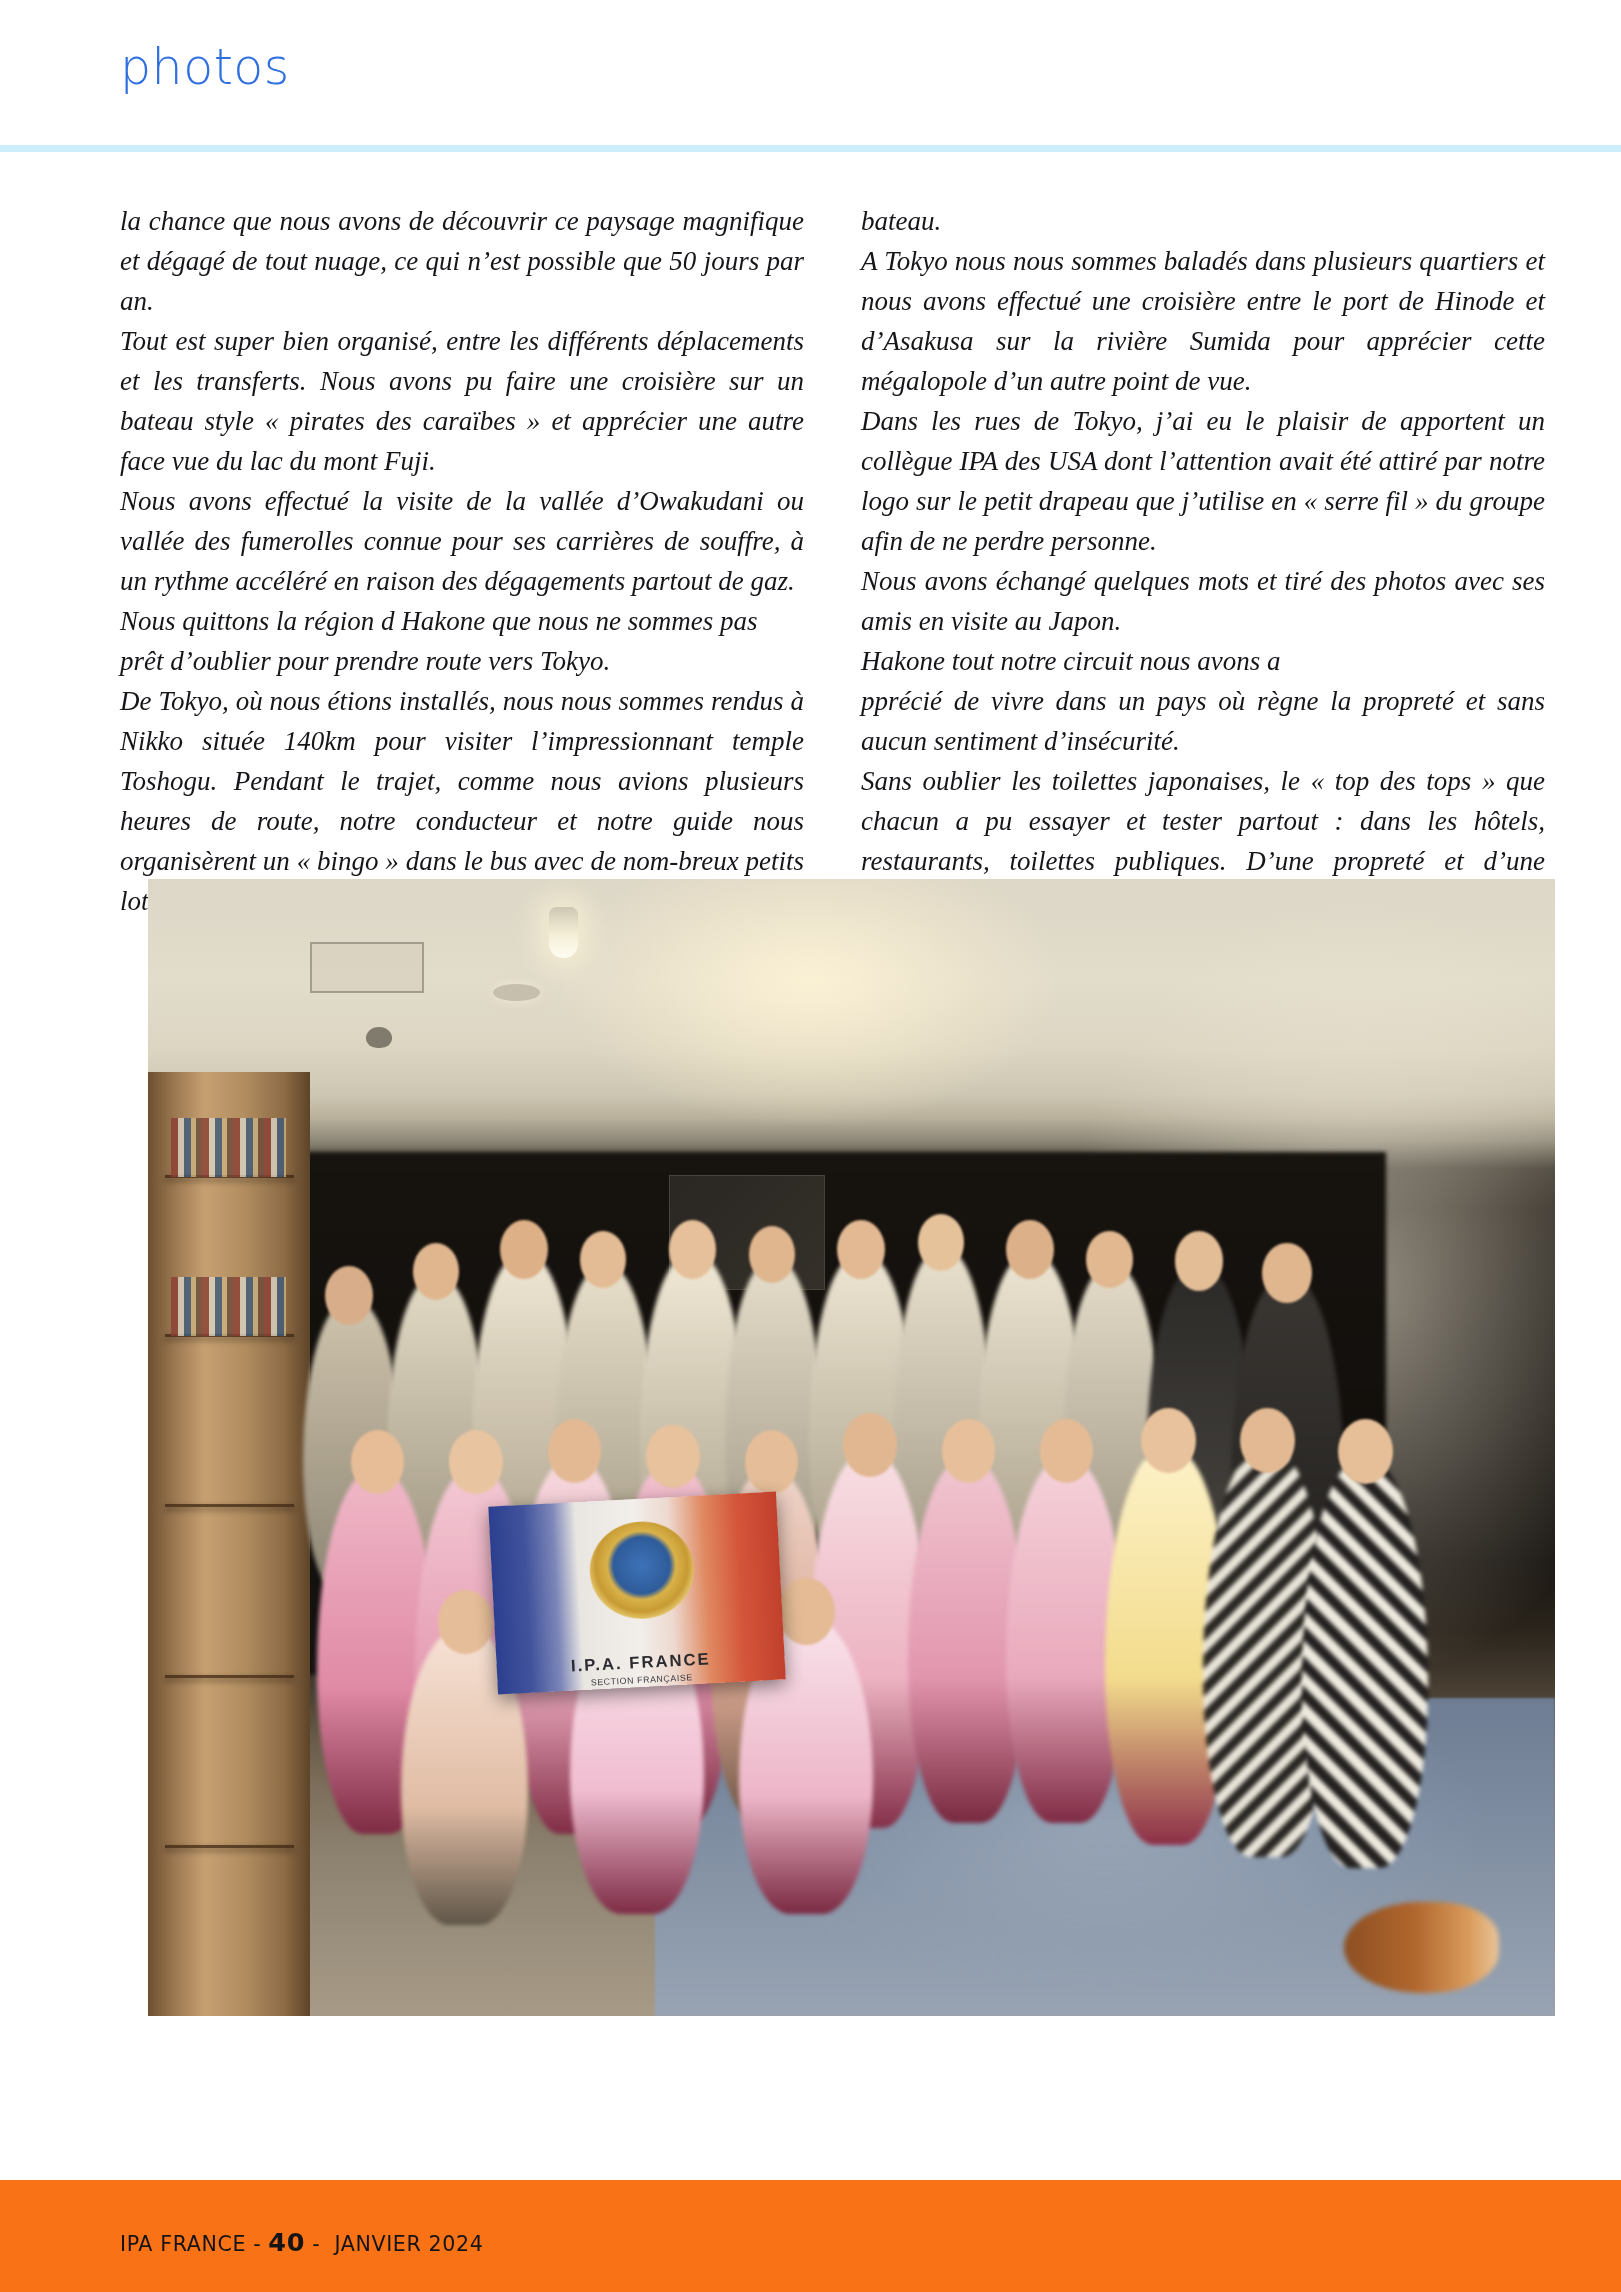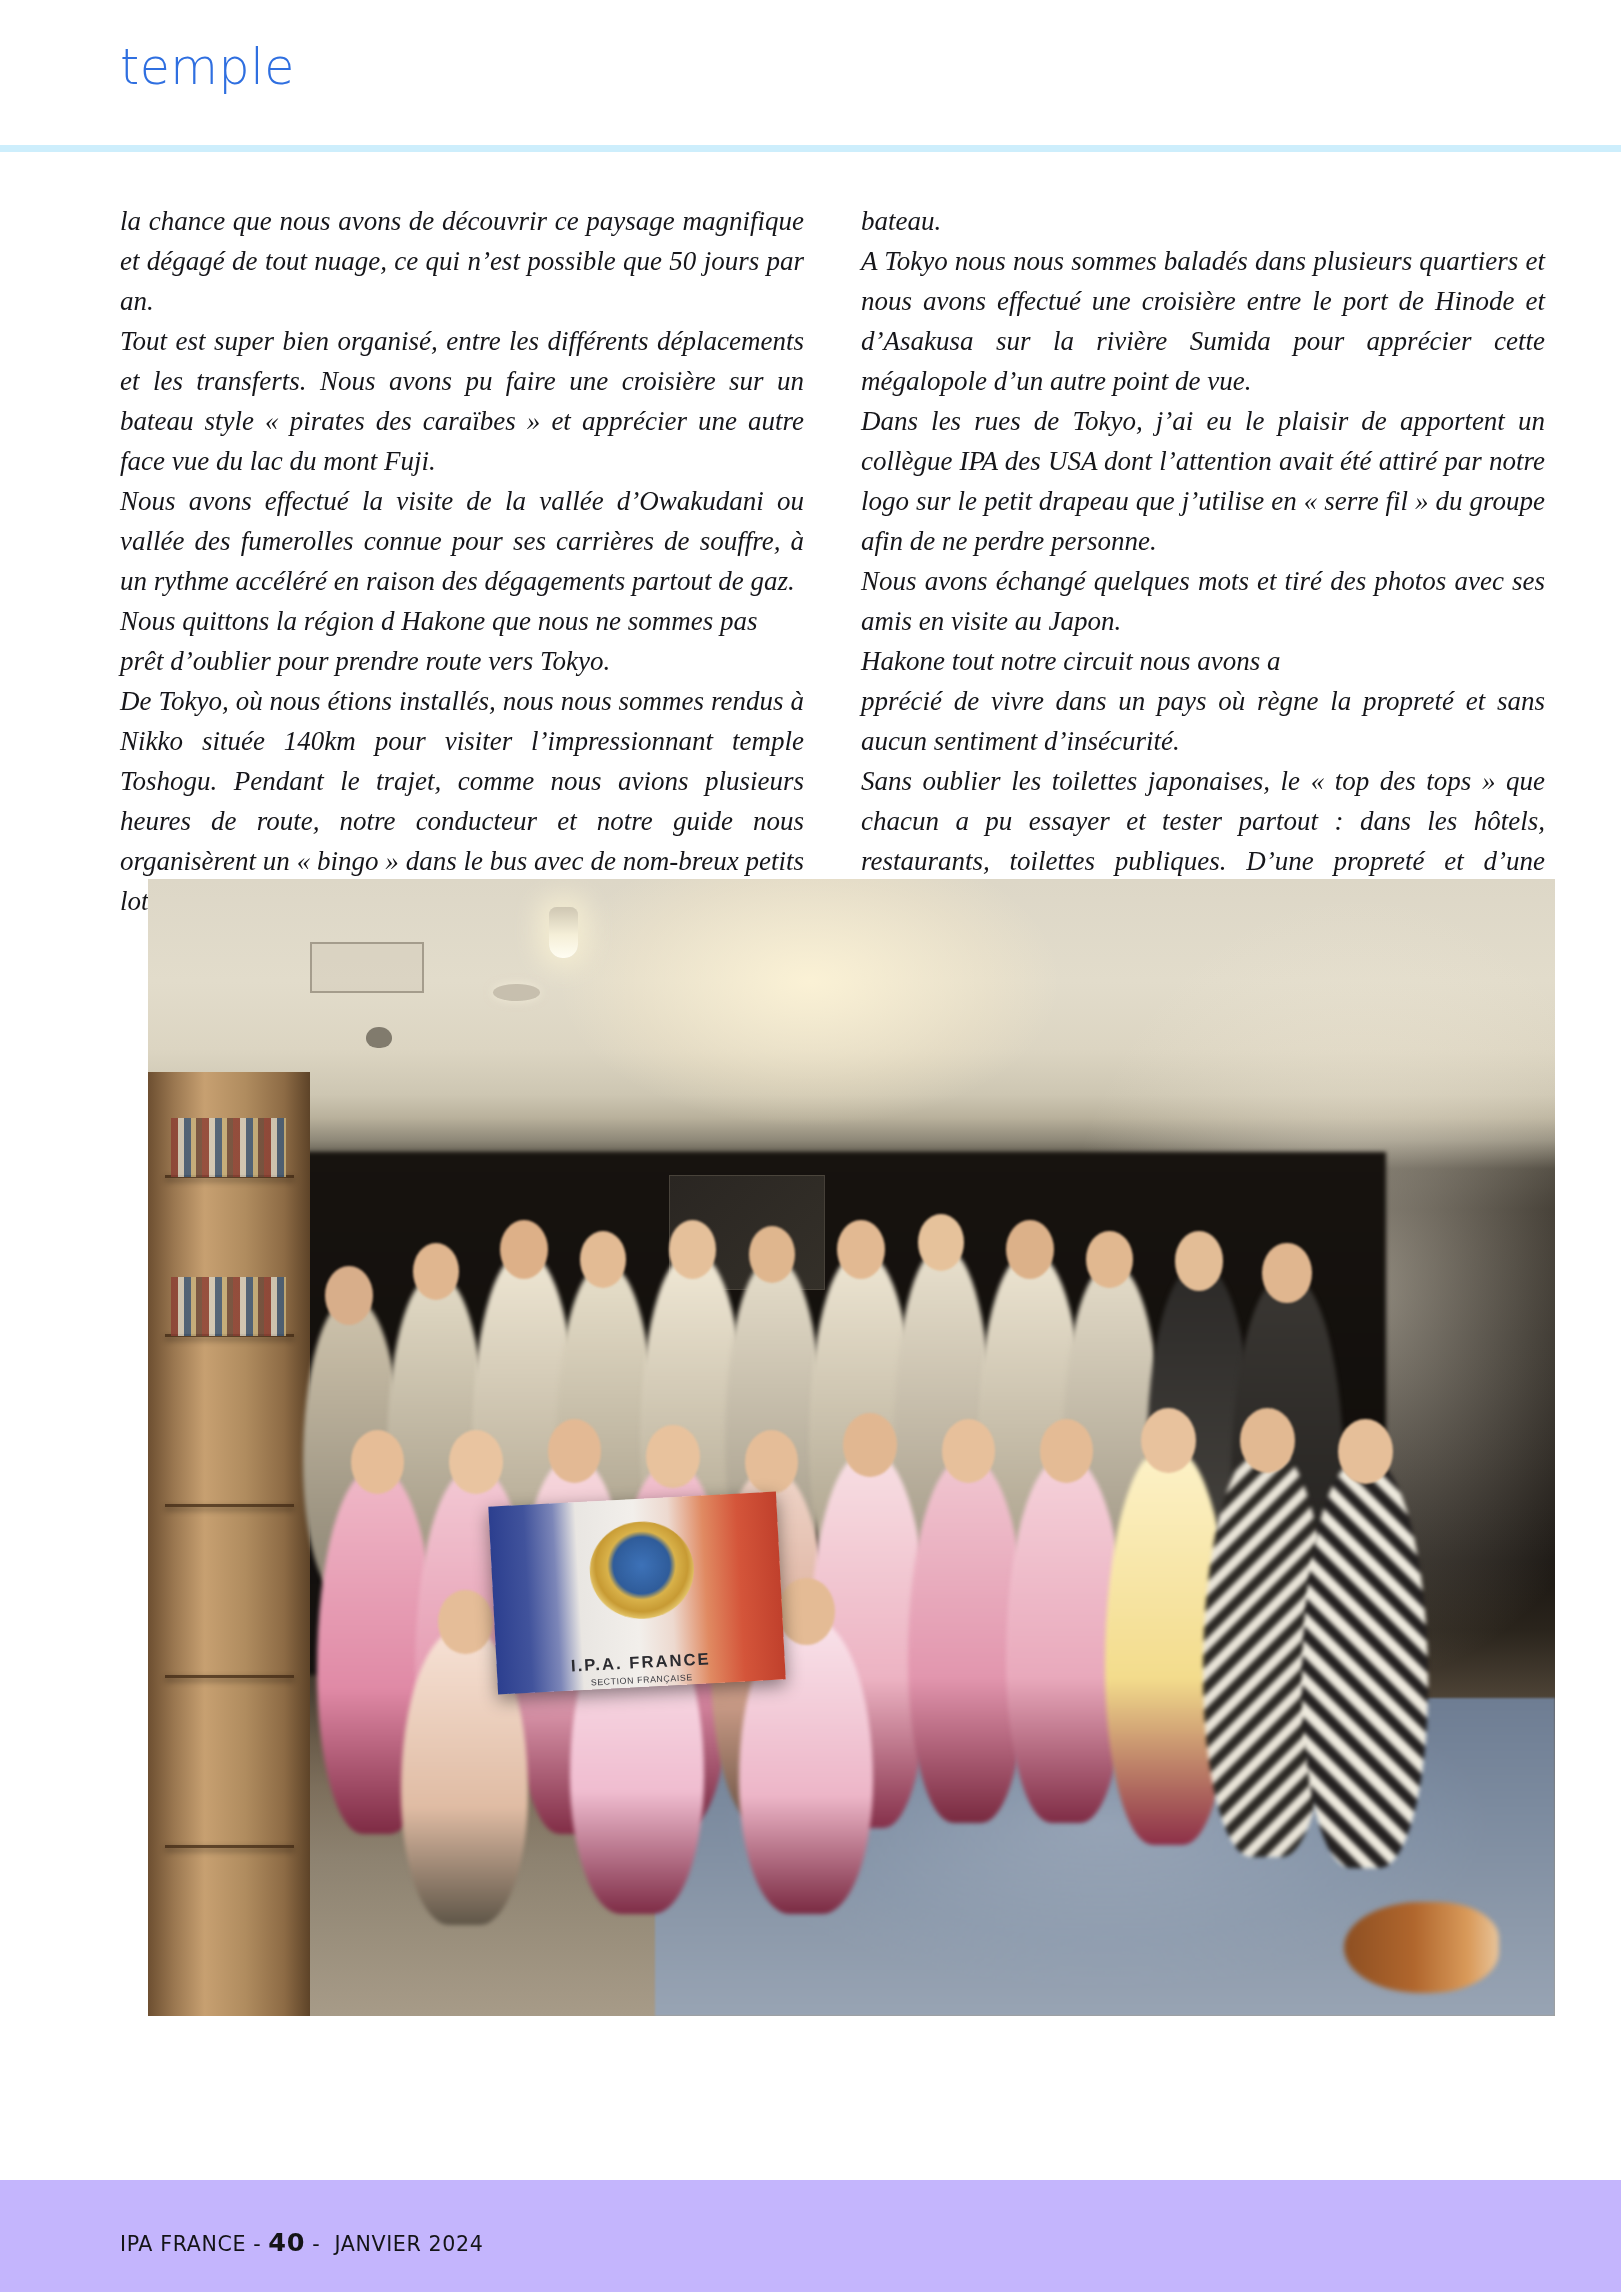--- a/index.html
+++ b/index.html
@@ -284,21 +284,21 @@
     filter: blur(2.5px);
   }
 
   
   .page-footer {
     position: absolute;
     left: 0;
     bottom: 0;
     width: 1621px;
     height: 113px;
-    background: #c4b5fd;
+    background: #f97316;
   }
   .footer-text {
     position: absolute;
     left: 120px;
     top: 47px;
     font-family: "DejaVu Sans", sans-serif;
     font-size: 20.6px;
     letter-spacing: 0.6px;
     color: #141417;
     white-space: pre;
@@ -307,21 +307,21 @@
     font-weight: bold;
     font-size: 25.5px;
   }
 </style>
 </head>
 <body>
 
 <div class="page">
 
   <div class="page-header">
-    <div class="section-title">temple</div>
+    <div class="section-title">photos</div>
     <div class="header-rule"></div>
   </div>
 
   <div class="article">
 
     <div class="column">
       <p>la chance que nous avons de découvrir ce paysage magnifique et dégagé de tout nuage, ce qui n’est possible que 50 jours par an.</p>
       <p>Tout est super bien organisé, entre les différents déplacements et les transferts. Nous avons pu faire une croisière sur un bateau style « pirates des caraïbes » et apprécier une autre face vue du lac du mont Fuji.</p>
       <p>Nous avons effectué la visite de la vallée d’Owakudani ou vallée des fumerolles connue pour ses carrières de souffre, à un rythme accéléré en raison des dégagements partout de gaz.</p>
       <p class="nojust">Nous quittons la région d Hakone que nous ne sommes pas prêt d’oublier pour prendre route vers Tokyo.</p>

